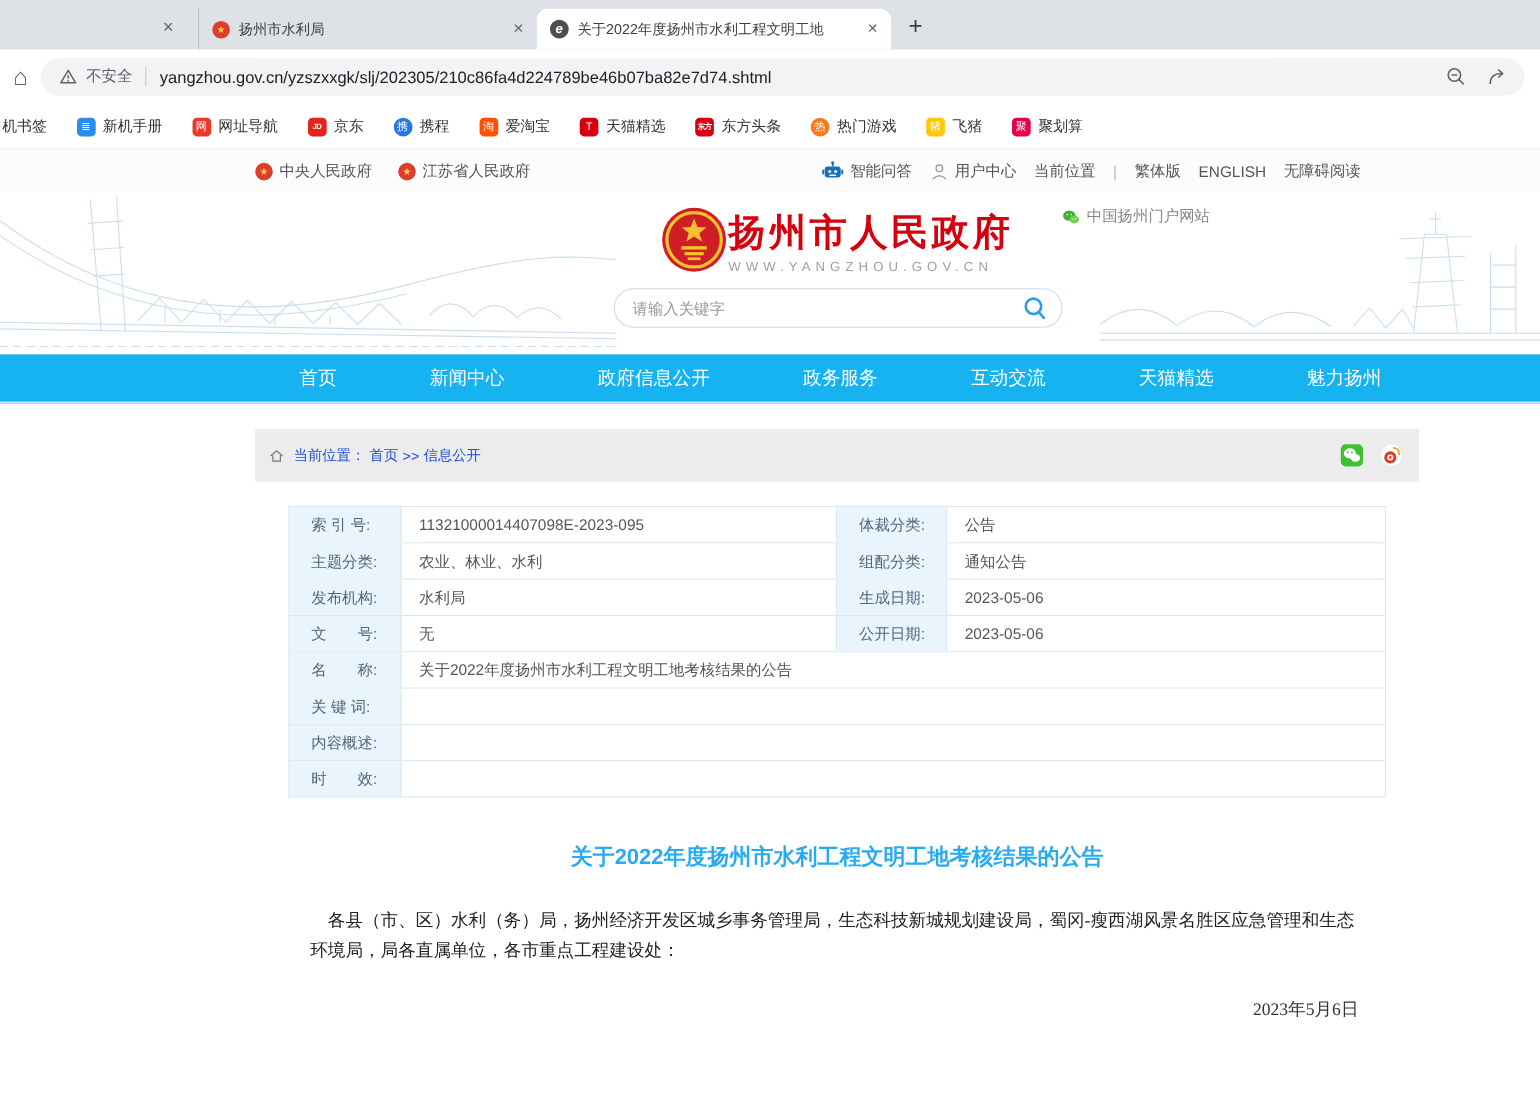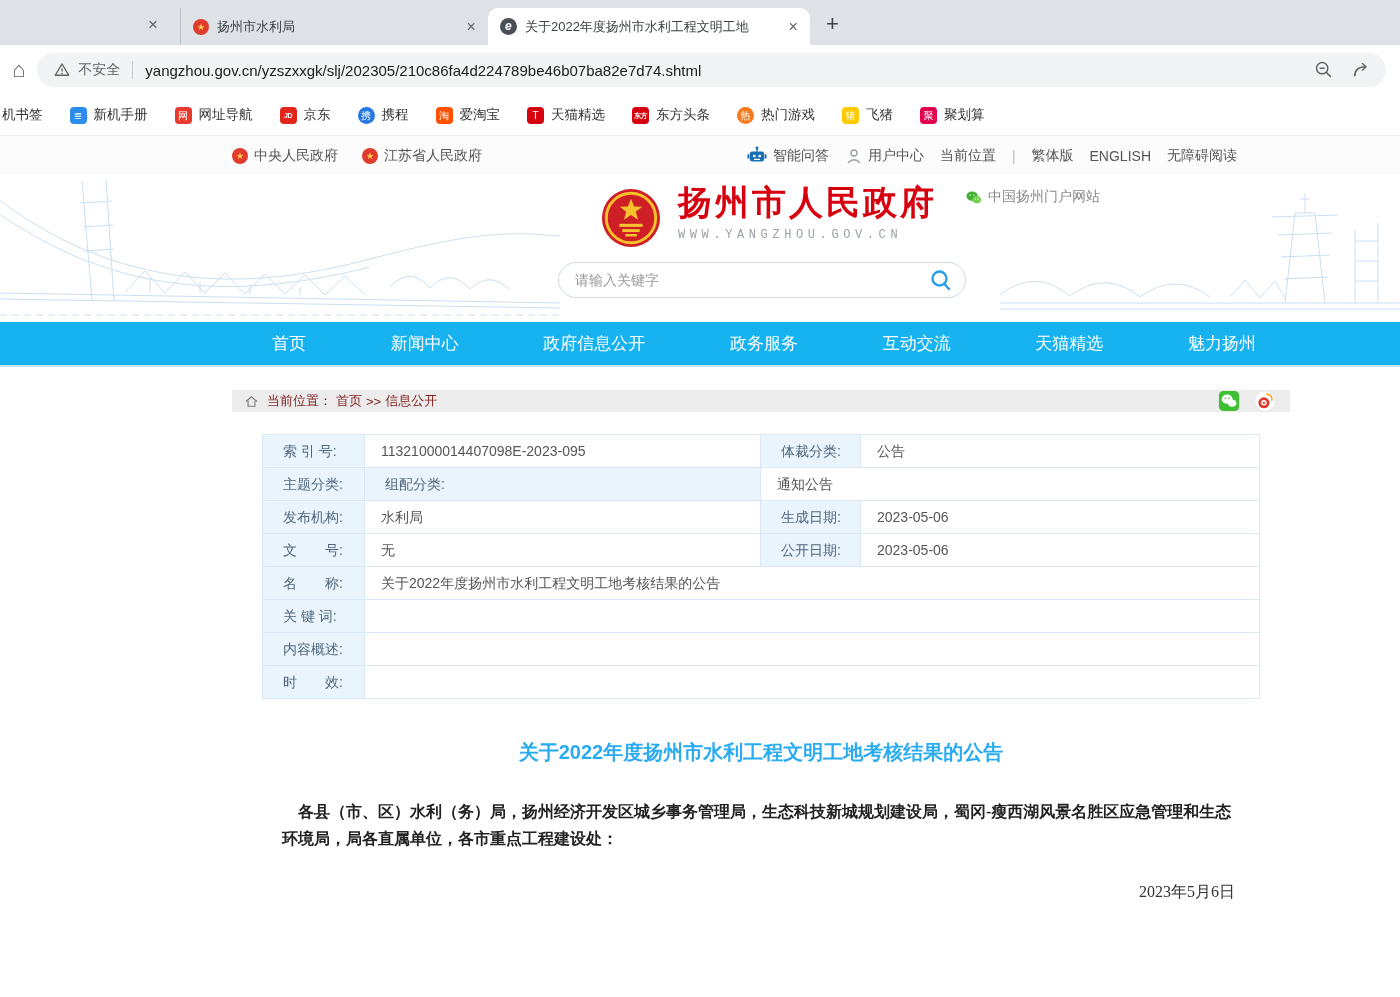--- a/index.html
+++ b/index.html
@@ -44,58 +44,58 @@
       padding-left:232px; padding-right:163px; font-size:14px; color:#555; }
   .gov-left { display:flex; gap:24px; align-items:center; }
   .gov-link { display:flex; align-items:center; gap:6px; cursor:pointer; }
   .gov-right { margin-left:auto; display:flex; align-items:center; gap:16px; }
   .gov-right .item { display:flex; align-items:center; gap:5px; cursor:pointer; color:#555; }
   .gov-div { color:#bbb; }
 
   
   .banner { height:147px; position:relative; background:#fff; overflow:hidden; }
   .banner svg.art { position:absolute; top:0; opacity:.75; }
-  .logo-row { position:absolute; left:600px; top:12px; display:flex; align-items:flex-start; gap:16px; z-index:2;font-family:Liberation Mono, monospace; }
+  .logo-row { position:absolute; left:600px; top:12px; display:flex; align-items:flex-end; gap:0; z-index:2; }
   .emblem-big { width:62px; height:62px; }
   .site-title { color:#d6000f; font-size:34px; font-weight:bold; letter-spacing:3px; line-height:1.1; }
   .site-url { color:#9aa1a8; font-size:12px; letter-spacing:4.6px; margin-top:4px; }
   .portal { position:absolute; left:965px; top:13px; display:flex; align-items:center; gap:6px;
       color:#888; font-size:14px; z-index:2; cursor:pointer; }
   .searchbox { position:absolute; left:558px; top:87px; width:408px; height:36px; background:#fff;
       border:1px solid #ccd9e6; border-radius:18px; display:flex; align-items:center; padding:0 12px 0 16px; z-index:2; }
   .searchbox input { border:none; outline:none; flex:1; font-size:14px; color:#333; background:transparent;
       font-family:"Liberation Sans",sans-serif; }
   .searchbox input::placeholder { color:#999; }
 
   
   .mainnav { height:45px; background:#16b3f0; border-bottom:2px solid #bfe9fb; }
   .mainnav-inner { margin-left:272px; width:984px; height:100%; display:flex; justify-content:space-between; align-items:center; }
   .nav-item { color:#fff; font-size:17px; cursor:pointer; }
 
   
   .container { width:1058px; margin-left:232px; }
-  .breadcrumb { height:22px; background:#ececec; margin-top:23px; display:flex; align-items:center;
-      padding:0 14px 0 12px; color:#7f1d1d; font-size:13px; gap:4px; }
+  .breadcrumb { height:48px; background:#ececec; margin-top:23px; display:flex; align-items:center;
+      padding:0 14px 0 12px; color:#1d4ed8; font-size:13px; gap:4px; }
   .crumb-home-ico { margin-right:4px; display:flex; }
   .crumb-link { cursor:pointer; }
   .crumb-icons { margin-left:auto; display:flex; gap:14px; align-items:center; }
 
   .meta-table { margin:22px 30px 0; border:1px solid #d9e8f6; font-size:14px; }
   .mrow { display:grid; grid-template-columns:102px 396px 100px 400px; }
   .mrow.full { grid-template-columns:102px 896px; }
   .mrow:not(:last-child) { border-bottom:1px solid #d9e8f6; }
   .cell { height:32px; line-height:32px; white-space:nowrap; overflow:hidden; }
   .cell:not(:last-child) { border-right:1px solid #d9e8f6; }
   .cell.label { background:#e9f4fc; color:#50677e; padding-left:20px; }
   .cell.value { color:#555; padding-left:16px; }
 
   .article { padding:0 50px; }
   .article-title { margin-top:40px; text-align:center; color:#29abf1; font-size:20px; font-weight:bold; }
   .article-body { font-family:"Liberation Serif","DejaVu Serif",serif; font-size:16px; color:#222; }
-  .article-body p.p1 { margin-top:32px; line-height:27px; text-indent:1em;font-weight:bold; }
+  .article-body p.p1 { margin-top:32px; line-height:27px; text-indent:1em; }
   .article-body p.p2 { margin-top:10px; line-height:27px; text-indent:2em; }
   .article-date { text-align:right; margin-top:30px; padding-right:5px; font-family:"Liberation Serif","DejaVu Serif",serif; font-size:16px; color:#333; }
 </style>
 </head>
 <body>
 
 <div class="tabbar">
   <span class="tab-stub-close">×</span>
   <div class="tab inactive">
     <span class="emblem-sm">★</span>
@@ -324,20 +324,21 @@
 
   <div class="meta-table">
     <div class="mrow">
       <div class="cell label">索 引 号:</div>
       <div class="cell value">11321000014407098E-2023-095</div>
       <div class="cell label">体裁分类:</div>
       <div class="cell value">公告</div>
     </div>
     <div class="mrow">
       <div class="cell label">主题分类:</div>
+      <div class="cell value">农业、林业、水利</div>
       <div class="cell label">组配分类:</div>
       <div class="cell value">通知公告</div>
     </div>
     <div class="mrow">
       <div class="cell label">发布机构:</div>
       <div class="cell value">水利局</div>
       <div class="cell label">生成日期:</div>
       <div class="cell value">2023-05-06</div>
     </div>
     <div class="mrow">

